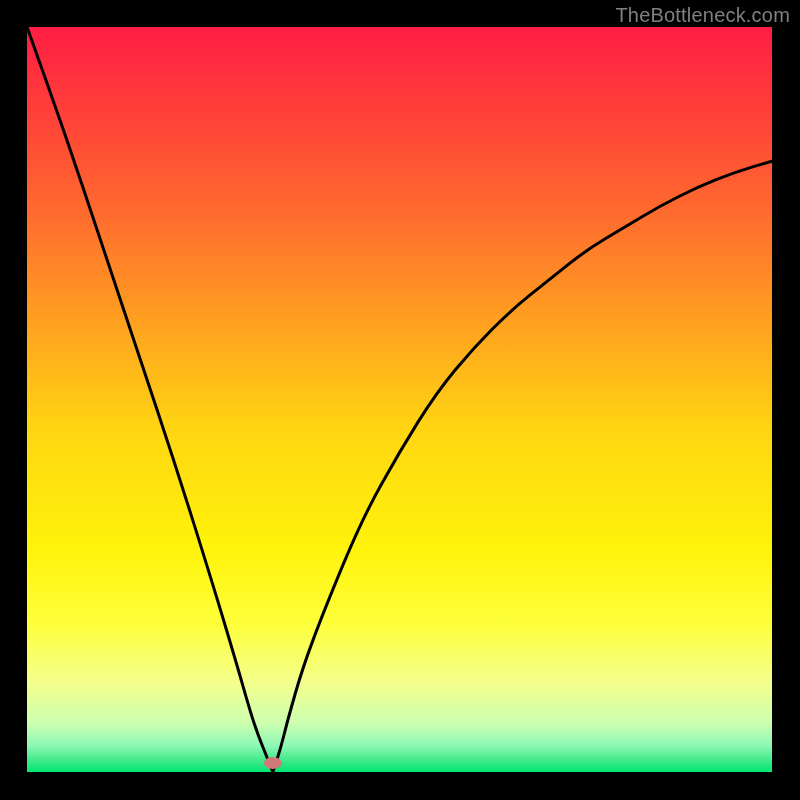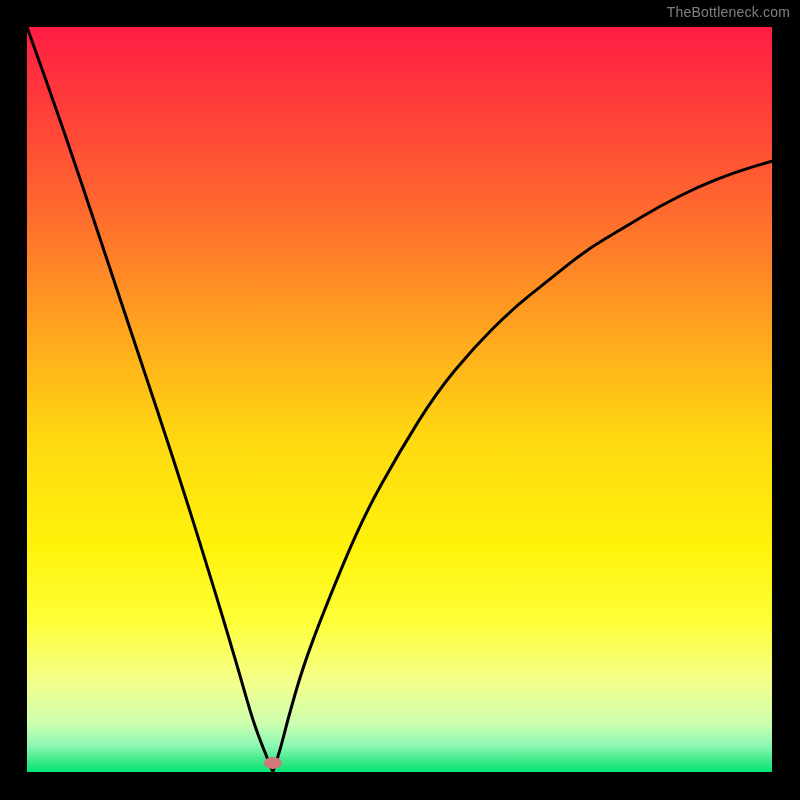--- a/index.html
+++ b/index.html
@@ -16,21 +16,21 @@
     top: 27px;
     width: 745px;
     height: 745px;
     background: #000;
   }
   .watermark {
     position: absolute;
     top: 4px;
     right: 10px;
     font-family: Arial, Helvetica, sans-serif;
-    font-size: 14px;
+    font-size: 20px;
     color: #808080;
     font-weight: 500;
     letter-spacing: 0.2px;
   }
   svg {
     display: block;
   }
 </style>
 </head>
 <body>

